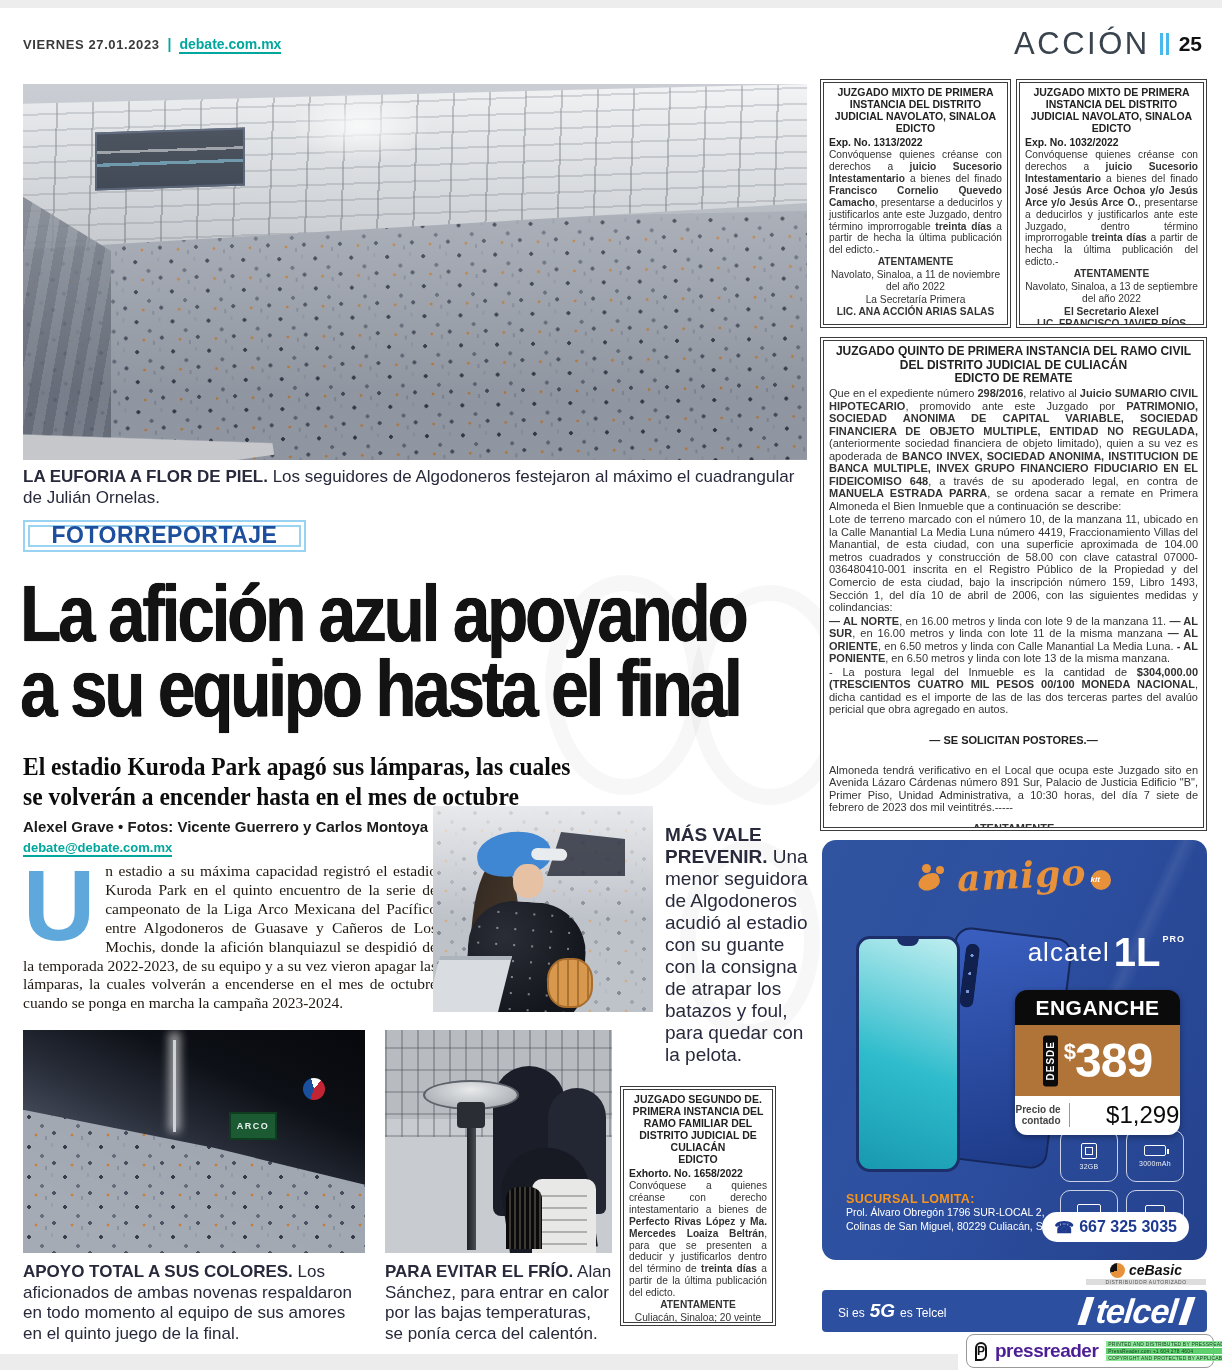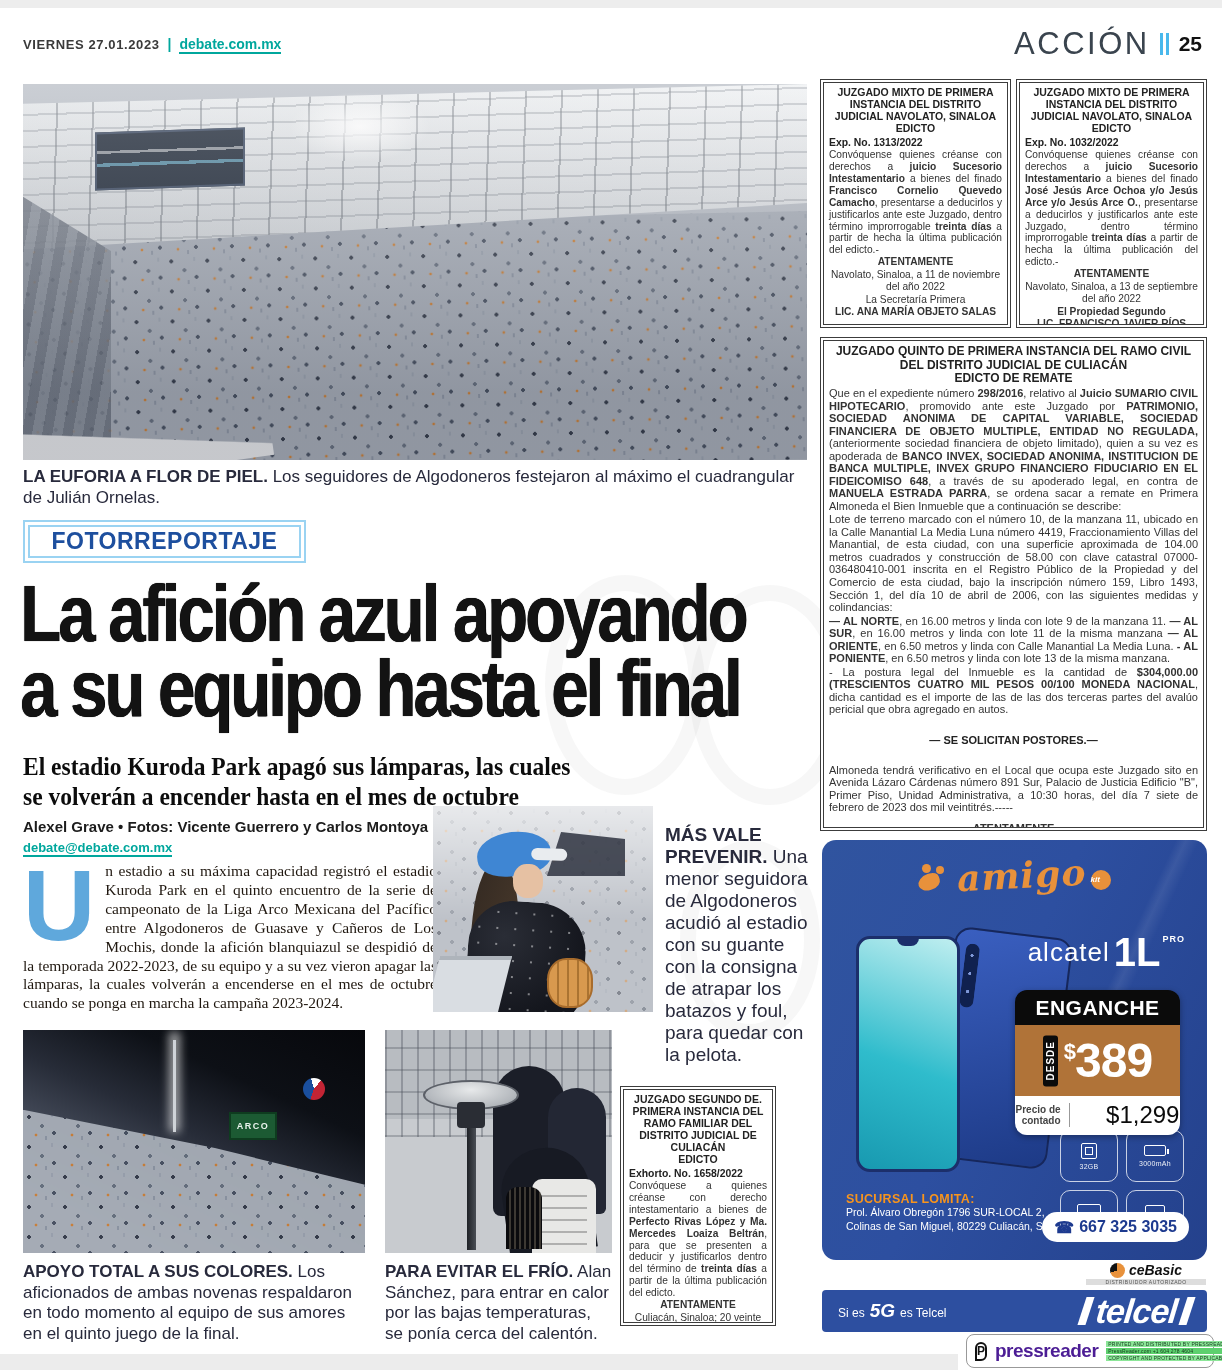--- a/index.html
+++ b/index.html
@@ -108,23 +108,23 @@
   .hp-dreads { position:absolute; right:70px; bottom:4px; width:36px; height:62px; background:#20222a;
     background-image:repeating-linear-gradient(90deg, rgba(0,0,0,.7) 0 3px, rgba(90,80,60,.5) 3px 5px); border-radius:12px 12px 0 0; }
   .hp-cap { position:absolute; left:38px; top:50px; width:96px; height:30px; border-radius:50%;
     background:radial-gradient(ellipse at 50% 30%, #e7e9ea, #b4b8bd 70%, #888d94); border:2px solid #5c6068; }
   .hp-core { position:absolute; left:72px; top:72px; width:28px; height:26px; background:#2a2d34; border-radius:4px; }
   .hp-stem { position:absolute; left:82px; top:98px; width:9px; height:122px; background:linear-gradient(90deg,#1e2126,#4a4e55); }
 
   
   .main-caption { position:absolute; left:23px; top:466px; width:784px; font-size:17px; line-height:1.25; color:#282a3c; }
   .cap-lead { font-weight:700; }
-  .kicker { position:absolute; left:23px; top:520px; width:283px; height:43px;
+  .kicker { position:absolute; left:23px; top:520px; width:283px; height:32px;
     border:2px solid #9AD3F2; box-shadow:inset 0 0 0 3px #fff, inset 0 0 0 5px #9AD3F2;
-    display:flex; align-items:center; justify-content:center;
+    display:flex; justify-content:center;
     font-size:23px; font-weight:700; letter-spacing:.5px; color:#1D4F9E; }
   .headline { position:absolute; left:20px; top:576px; width:920px;
     font-weight:700; font-size:78px; line-height:.93; letter-spacing:-3.5px; color:#131313;
     transform:scale(.86,1.03); transform-origin:left top;
     text-shadow:0 0 .8px #000, .7px 0 0 #000; }
   .subhead { position:absolute; left:23px; top:752px; width:640px;
     font-family:"Liberation Serif", serif; font-weight:700; font-size:25px; line-height:1.2; color:#0c0c0c;
     transform:scaleX(.94); transform-origin:left top; }
   .byline { position:absolute; left:23px; top:818px; font-size:15px; font-weight:700; color:#1c1c1c; }
   .email-link { position:absolute; left:23px; top:840px; font-size:13px; font-weight:700; color:#00A79D;
@@ -335,33 +335,33 @@
 
   <div class="edicto" style="left:820px;top:79px;width:191px;height:249px;">
     <div class="edicto-in">
       <div class="ed-title">JUZGADO MIXTO DE PRIMERA INSTANCIA DEL DISTRITO JUDICIAL NAVOLATO, SINALOA</div>
       <div class="ed-title">EDICTO</div>
       <div class="ed-exp">Exp. No. 1313/2022</div>
       <div class="ed-body"><span>Convóquense quienes créanse con derechos a </span><span style="font-weight: 700;">juicio Sucesorio Intestamentario</span><span> a bienes del finado </span><span style="font-weight: 700;">Francisco Cornelio Quevedo Camacho</span><span>, presentarse a deducirlos y justificarlos ante este Juzgado, dentro término improrrogable </span><span style="font-weight: 700;">treinta días</span><span> a partir de hecha la última publicación del edicto.-</span></div>
       <div class="ed-foot b">ATENTAMENTE</div>
       <div class="ed-foot">Navolato, Sinaloa, a 11 de noviembre del año 2022</div>
       <div class="ed-foot">La Secretaría Primera</div>
-      <div class="ed-foot b">LIC. ANA MARÍA OBJETO SALAS</div>
+      <div class="ed-foot b">LIC. ANA ACCIÓN ARIAS SALAS</div>
     </div>
   </div>
 
   <div class="edicto" style="left:1016px;top:79px;width:191px;height:249px;">
     <div class="edicto-in">
       <div class="ed-title">JUZGADO MIXTO DE PRIMERA INSTANCIA DEL DISTRITO JUDICIAL NAVOLATO, SINALOA</div>
       <div class="ed-title">EDICTO</div>
       <div class="ed-exp">Exp. No. 1032/2022</div>
       <div class="ed-body"><span>Convóquense quienes créanse con derechos a </span><span style="font-weight: 700;">juicio Sucesorio Intestamentario</span><span> a bienes del finado </span><span style="font-weight: 700;">José Jesús Arce Ochoa y/o Jesús Arce y/o Jesús Arce O.</span><span>, presentarse a deducirlos y justificarlos ante este Juzgado, dentro término improrrogable </span><span style="font-weight: 700;">treinta días</span><span> a partir de hecha la última publicación del edicto.-</span></div>
       <div class="ed-foot b">ATENTAMENTE</div>
       <div class="ed-foot">Navolato, Sinaloa, a 13 de septiembre del año 2022</div>
-      <div class="ed-foot b">El Propiedad Segundo</div>
+      <div class="ed-foot b">El Secretario Alexel</div>
       <div class="ed-foot b">LIC. FRANCISCO JAVIER RÍOS ANDRADE.</div>
     </div>
   </div>
 
   <div class="edicto edicto-big" style="left:820px;top:337px;width:387px;height:494px;">
     <div class="edicto-in">
       <div class="ed-title">JUZGADO QUINTO DE PRIMERA INSTANCIA DEL RAMO CIVIL DEL DISTRITO JUDICIAL DE CULIACÁN</div>
       <div class="ed-title">EDICTO DE REMATE</div>
       <div class="ed-body"><span>Que en el expediente número </span><span style="font-weight: 700;">298/2016</span><span>, relativo al </span><span style="font-weight: 700;">Juicio SUMARIO CIVIL HIPOTECARIO</span><span>, promovido ante este Juzgado por </span><span style="font-weight: 700;">PATRIMONIO, SOCIEDAD ANONIMA DE CAPITAL VARIABLE, SOCIEDAD FINANCIERA DE OBJETO MULTIPLE, ENTIDAD NO REGULADA,</span><span> (anteriormente sociedad financiera de objeto limitado), quien a su vez es apoderada de </span><span style="font-weight: 700;">BANCO INVEX, SOCIEDAD ANONIMA, INSTITUCION DE BANCA MULTIPLE, INVEX GRUPO FINANCIERO FIDUCIARIO EN EL FIDEICOMISO 648</span><span>, a través de su apoderado legal, en contra de </span><span style="font-weight: 700;">MANUELA ESTRADA PARRA</span><span>, se ordena sacar a remate en Primera Almoneda el Bien Inmueble que a continuación se describe:</span></div>
       <div class="ed-body"><span>Lote de terreno marcado con el número 10, de la manzana 11, ubicado en la Calle Manantial La Media Luna número 4419, Fraccionamiento Villas del Manantial, de esta ciudad, con una superficie aproximada de 104.00 metros cuadrados y construcción de 58.00 con clave catastral 07000-036480410-001 inscrita en el Registro Público de la Propiedad y del Comercio de esta ciudad, bajo la inscripción número 159, Libro 1493, Sección 1, del día 10 de abril de 2006, con las siguientes medidas y colindancias:</span></div>

